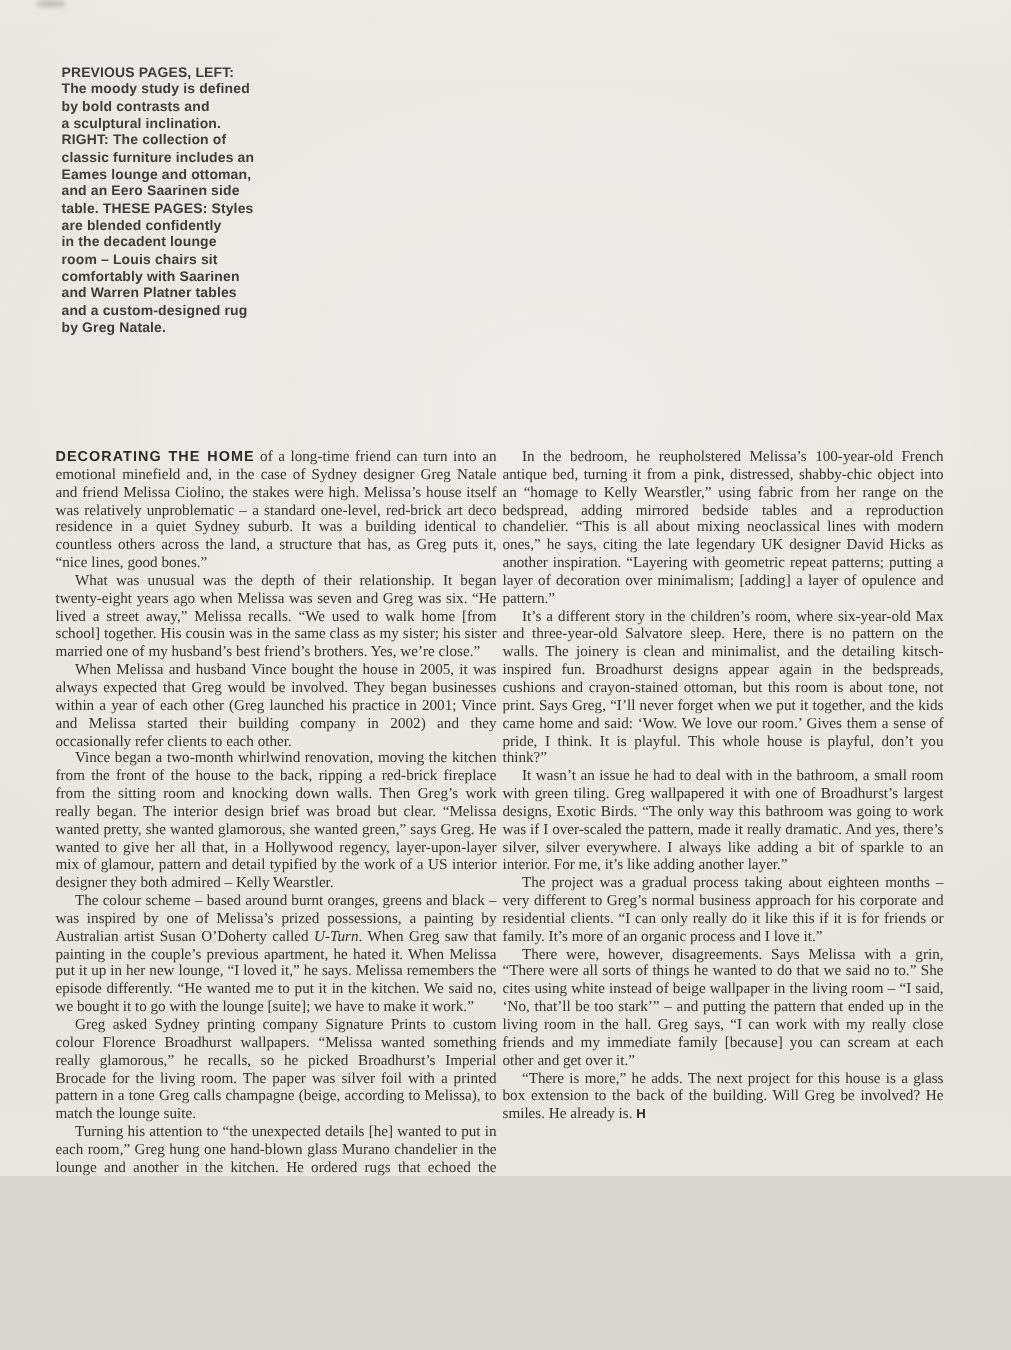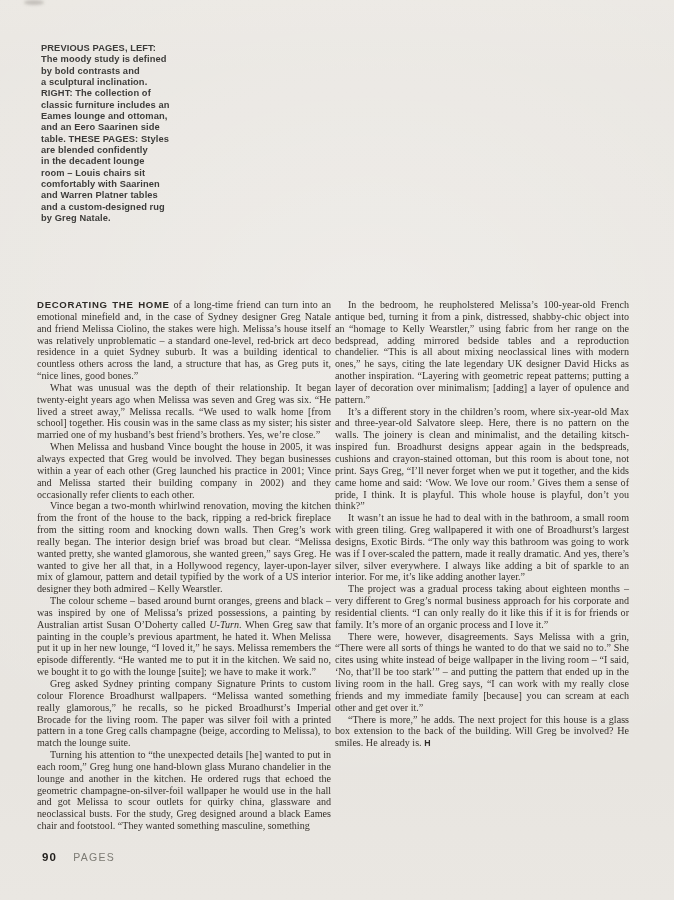--- a/index.html
+++ b/index.html
@@ -3,21 +3,21 @@
 <meta charset="utf-8">
 <style>
   html, body {
     margin: 0;
     padding: 0;
     background: #d8d6d1;
   }
   .page {
     position: relative;
     width: 674px;
-    height: 900px;
+    height: 784px;
     margin: 0 auto;
     overflow: hidden;
     background:
       radial-gradient(ellipse 900px 700px at 55% 35%, rgba(255,255,255,0.25), rgba(255,255,255,0) 70%),
       linear-gradient(180deg, #ebe8e3 0%, #e9e6e1 8%, #e8e5e0 85%, #eae7e2 100%);
     color: #332f29;
     font-family: "Liberation Serif", serif;
   }
   .print-smudge {
     position: absolute;

